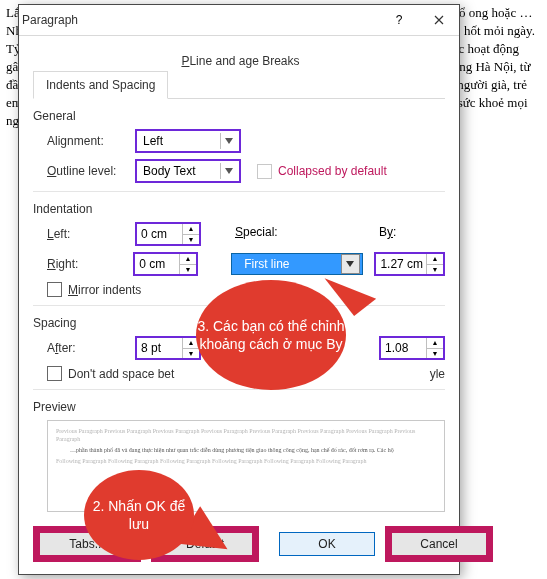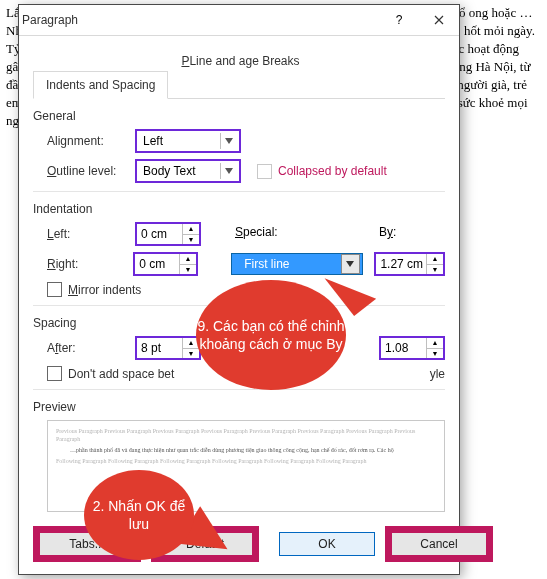--- a/index.html
+++ b/index.html
@@ -317,15 +317,15 @@
       <div class="btn">Tabs...</div>
       <div class="btn">Default</div>
       <div class="spacer"></div>
       <div class="btn primary">OK</div>
       <div class="btn">Cancel</div>
     </div>
   </div>
 </div>
 
 <div class="tail tail1"></div>
-<div class="callout callout1">9. Các bạn có thể chỉnh khoảng cách ở mục By</div>
+<div class="callout callout1">3. Các bạn có thể chỉnh khoảng cách ở mục By</div>
 <div class="tail tail2"></div>
 <div class="callout callout2">2. Nhấn OK để lưu</div>
 
 </body></html>

